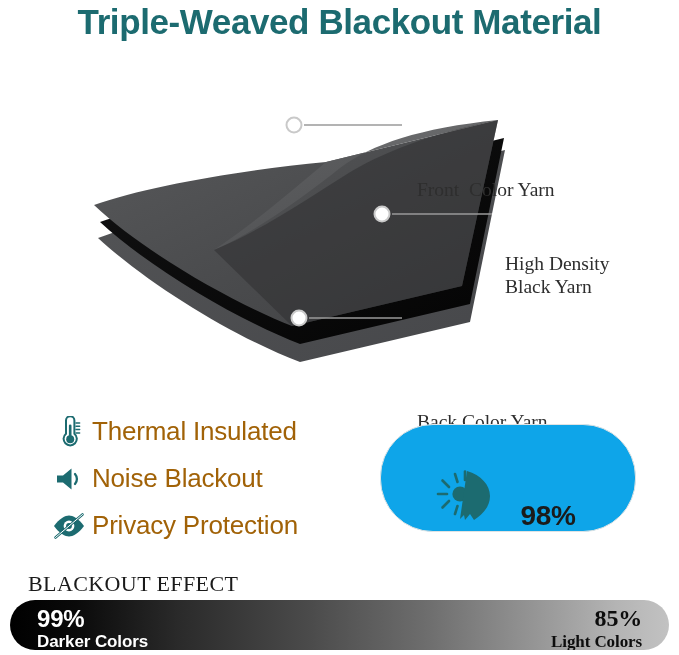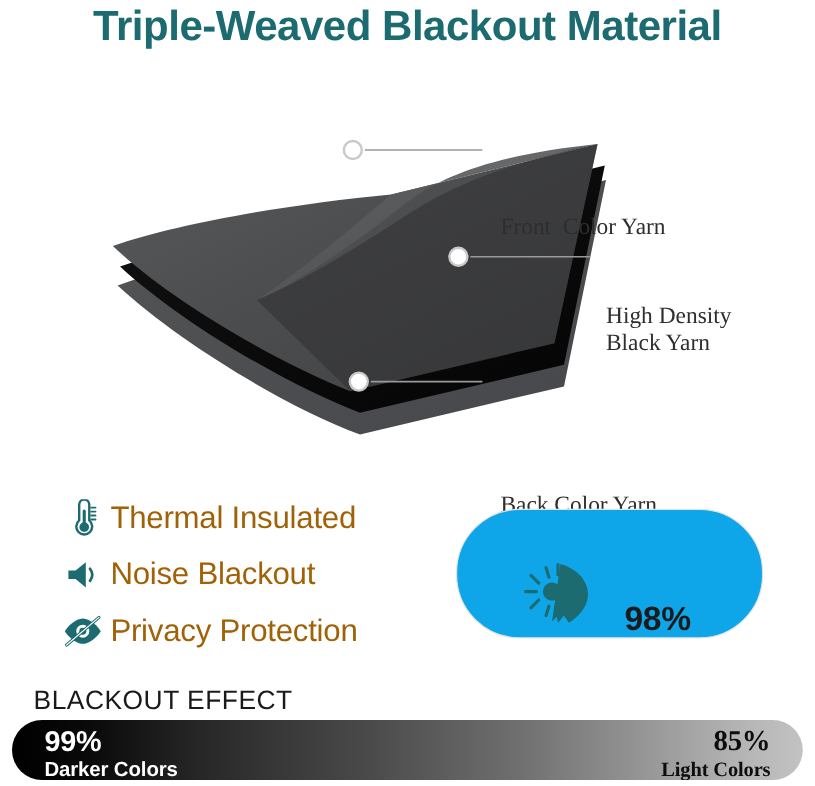--- a/index.html
+++ b/index.html
@@ -107,21 +107,21 @@
     line-height: 1.12;
     text-align: left;
     letter-spacing: -0.3px;
   }
 
   
   #blackout-effect-heading {
     position: absolute;
     left: 28px;
     top: 571px;
-    font-family: Liberation Sans, sans-serif;
+    font-family: Liberation Serif, serif;
     font-size: 22px;
     color: #1a1a1a;
     letter-spacing: 0.4px;
     white-space: nowrap;
   }
   #gradient-bar {
     position: absolute;
     left: 10px;
     top: 600px;
     width: 659px;

